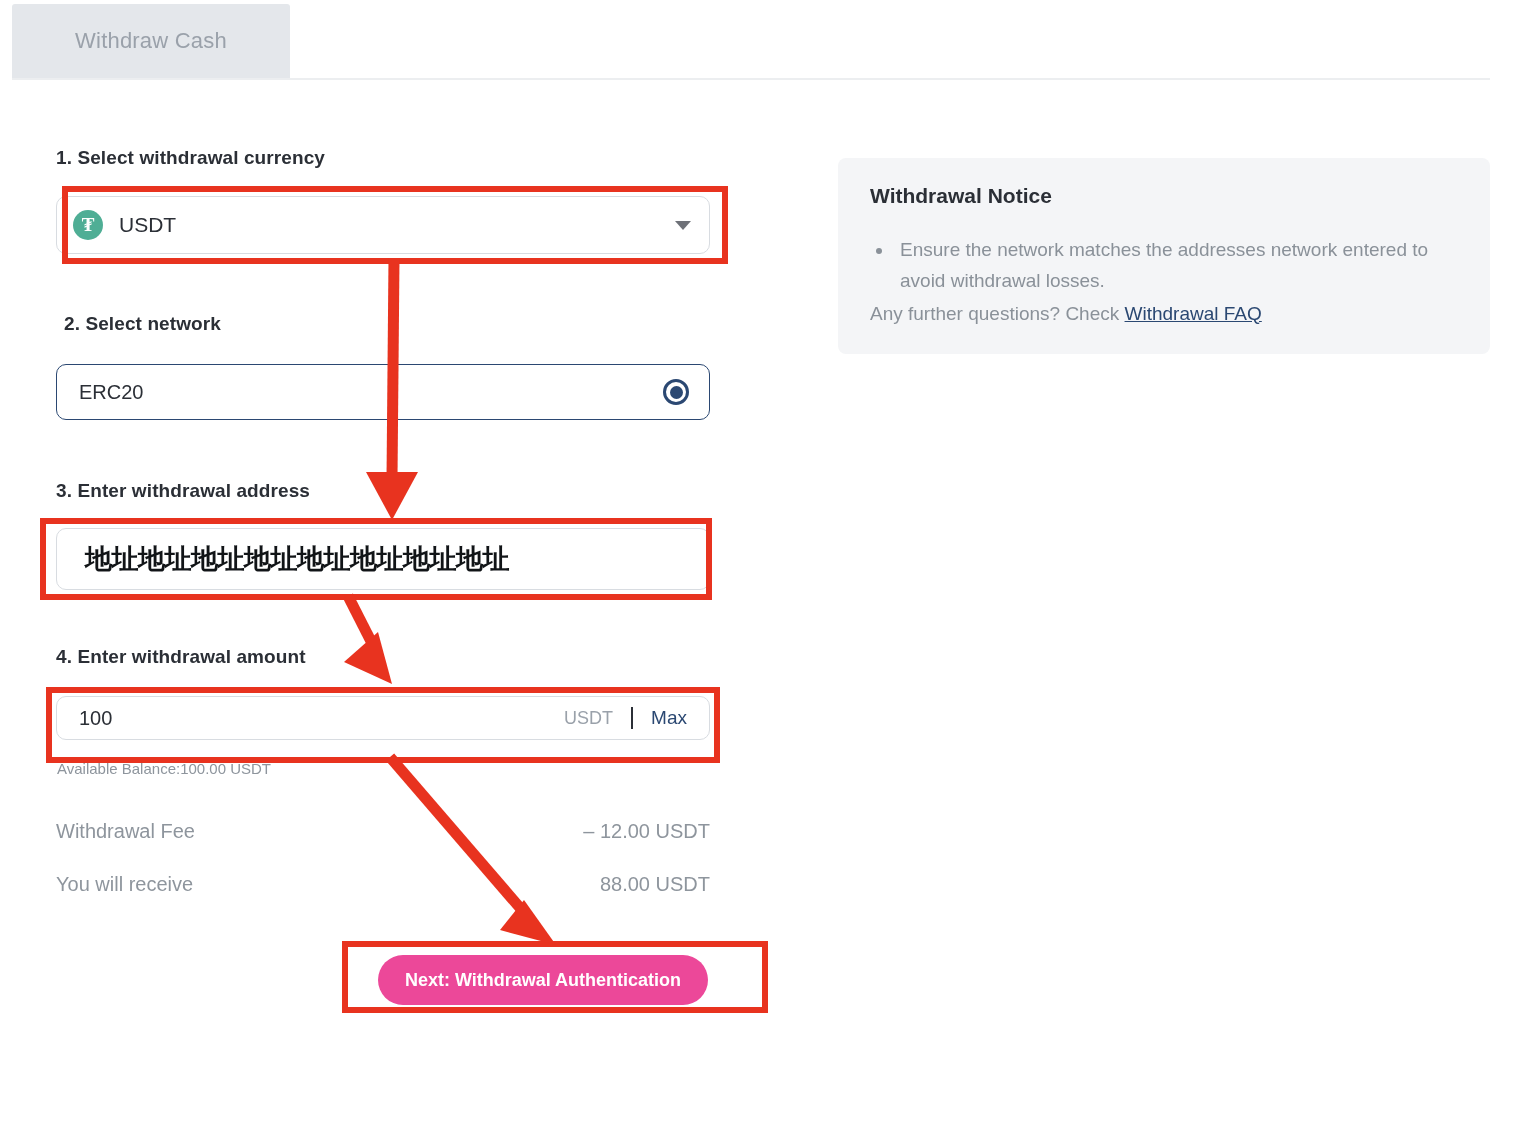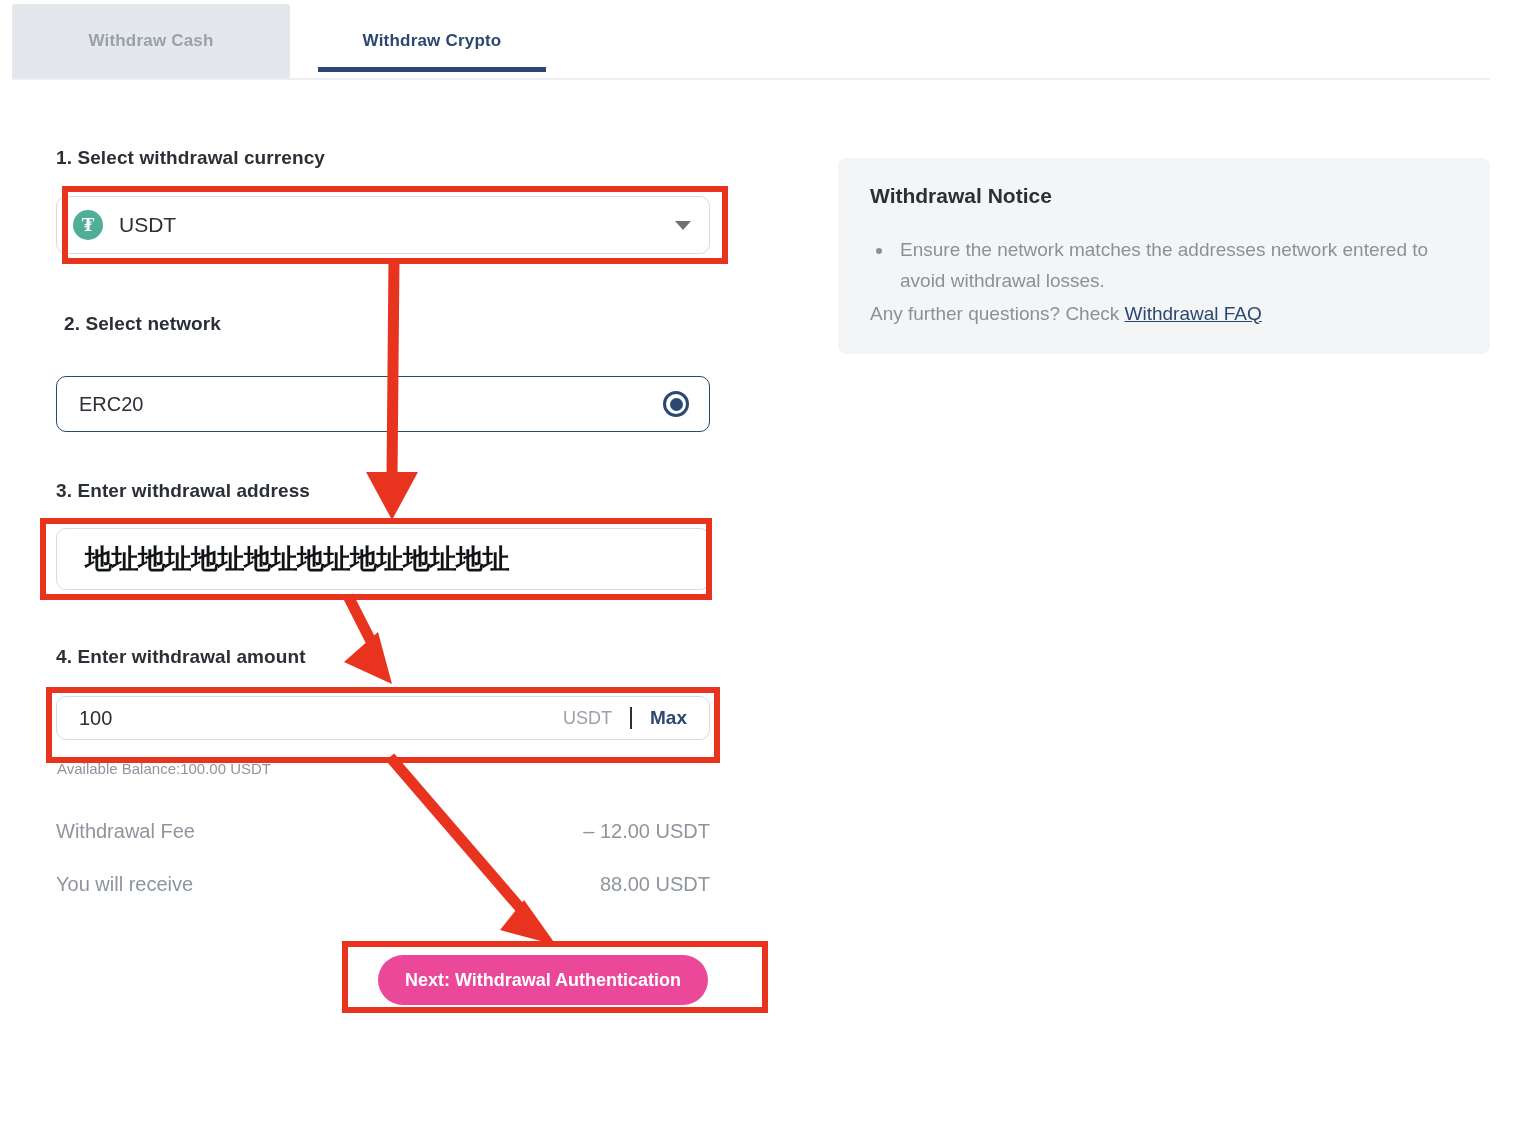--- a/index.html
+++ b/index.html
@@ -9,21 +9,21 @@
     font-family: "Liberation Sans", sans-serif;
     overflow: hidden;
   }
   #root { position: relative; width: 1528px; height: 1132px; background: #fff; }
 
   
   .tabbar { position: absolute; left: 0; top: 0; width: 1490px; height: 82px; }
   .tab {
     position: absolute; top: 4px; height: 74px;
     display: flex; align-items: center; justify-content: center;
-    font-size: 17px; font-weight: bold; letter-spacing: .2px;
+    font-size: 22px; font-weight: normal; letter-spacing: .2px;
   }
   .tab-inactive {
     left: 12px; width: 278px;
     background: #e4e7eb; color: #9aa1aa;
     border-radius: 3px 3px 0 0;
   }
   .tab-active {
     left: 318px; width: 228px;
     background: #fff; color: #2b4872;
   }
@@ -59,21 +59,21 @@
     flex: none;
   }
   #currency-name { margin-left: 16px; font-size: 21px; color: #2b2f36; }
   .caret {
     margin-left: auto; width: 0; height: 0;
     border-left: 8px solid transparent; border-right: 8px solid transparent;
     border-top: 9px solid #6e7178;
   }
 
   
-  #network-select { left: 56px; top: 364px; width: 654px; height: 56px; padding: 0 20px 0 22px; margin-top: 12px; }
+  #network-select { left: 56px; top: 364px; width: 654px; height: 56px; padding: 0 20px 0 22px; }
   #network-name { font-size: 20px; color: #2b2f36; }
   .radio {
     margin-left: auto; width: 26px; height: 26px; border-radius: 50%;
     border: 3px solid #2b4872; display: flex; align-items: center; justify-content: center;
   }
   .radio .dot { width: 13px; height: 13px; border-radius: 50%; background: #2b4872; }
 
   
   #address-field {
     left: 56px; top: 528px; width: 654px; height: 62px;
@@ -83,21 +83,21 @@
     font-family: "DejaVu Sans", sans-serif;
     font-size: 27px; font-weight: bold; color: #111417; letter-spacing: -0.5px;
   }
 
   
   #amount-field { left: 56px; top: 696px; width: 654px; height: 44px; padding: 0 22px 0 22px; text-align: right; }
   #amount-value { font-size: 20px; color: #2b2f36; }
   .amount-right { margin-left: auto; display: flex; align-items: center; }
   #amount-unit { font-size: 18px; color: #9aa1aa; }
   .pipe { width: 2px; height: 22px; background: #2b2f36; margin: 0 18px; }
-  #max-button { font-size: 19px; font-weight: bold; color: #2b4872; }
+  #max-button { font-size: 19px; font-weight: normal; color: #2b4872; }
 
   #available-balance {
     position: absolute; left: 57px; top: 760px;
     font-size: 15px; color: #8e959d;
   }
 
   .summary-row { position: absolute; left: 56px; width: 654px; height: 24px; }
   .summary-label { position: absolute; left: 0; font-size: 20px; color: #8e959d; }
   .summary-value { position: absolute; right: 0; font-size: 20px; color: #8e959d; }
 
@@ -133,24 +133,20 @@
   #footer { position: absolute; left: 0; top: 1030px; width: 1528px; height: 102px; }
 </style>
 </head>
 <body>
 
 <div id="root">
 
   <div class="tabbar">
     <div class="tab tab-inactive">
       <span>Withdraw Cash</span>
-    </div>
-    <div class="tab tab-active">
-      <span>Withdraw Crypto</span>
-      <span class="underline"></span>
     </div>
     <div class="tab-divider"></div>
   </div>
 
   <div class="step-label" style="left:56px; top:147px;">1. Select withdrawal currency</div>
 
   <div class="field" id="currency-select">
     <span class="usdt-icon">₮</span>
     <span id="currency-name">USDT</span>
     <span class="caret"></span>

